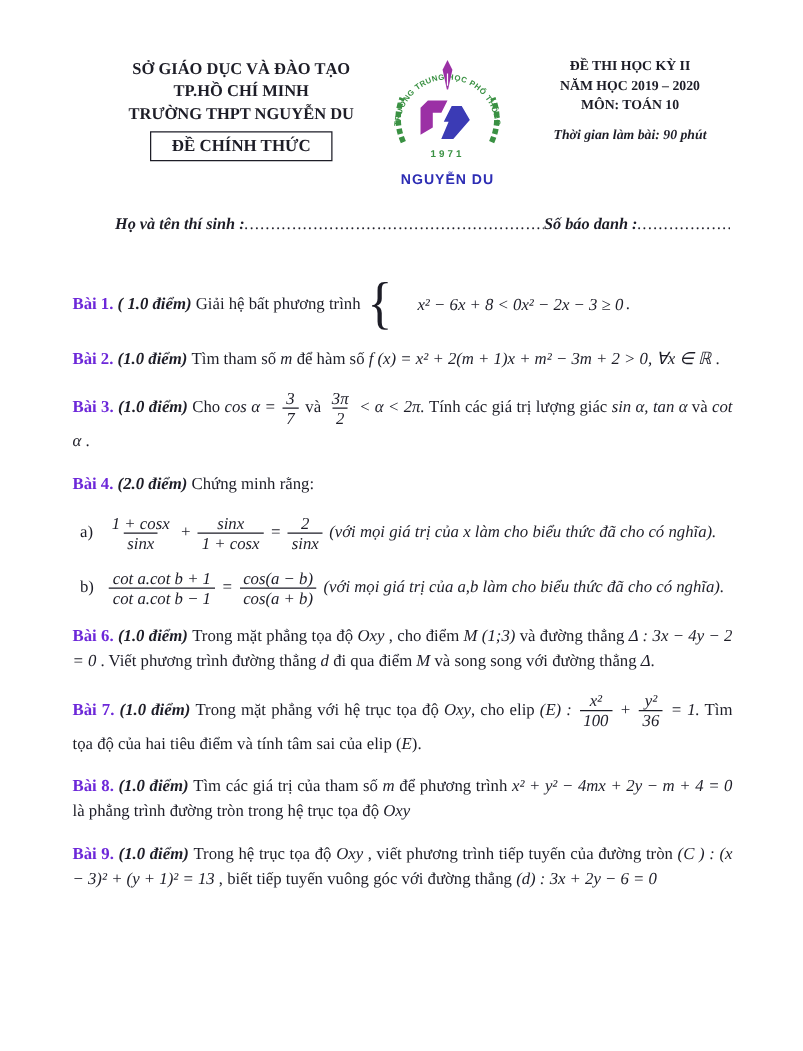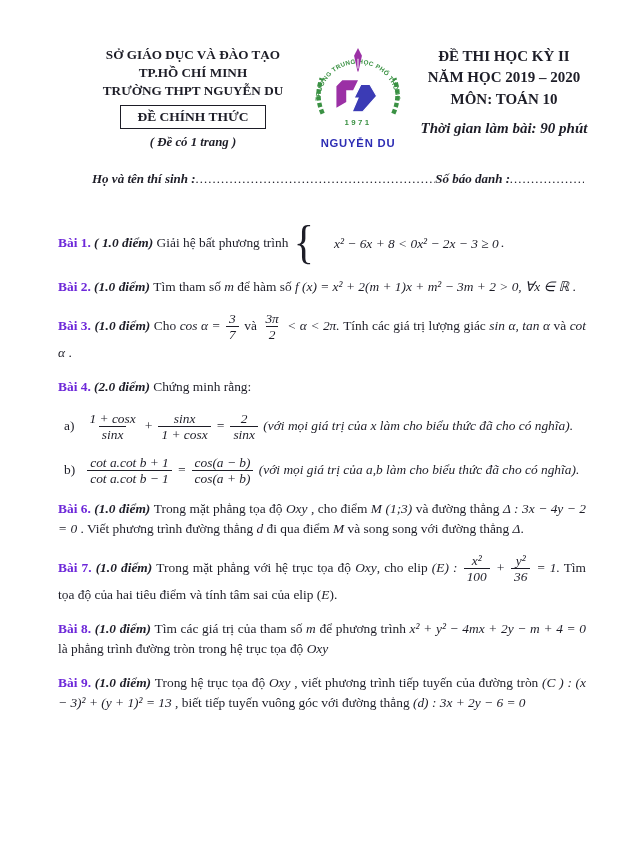--- a/index.html
+++ b/index.html
@@ -6,21 +6,21 @@
   body{width:642px;height:841px;font-family:"Liberation Serif",serif;color:#1d1d27;}
   .page{position:relative;width:642px;height:750px;overflow:hidden;box-sizing:border-box;padding-top:46px;background:#fff;border-radius:11px;}
 
   
   .hdr{display:flex;align-items:flex-start;padding:0 50px 0 86px;}
   .h-left{width:214px;text-align:center;font-weight:bold;font-size:13.2px;line-height:1.38;}
   .debox-wrap{margin-top:4px;}
   .debox{display:inline-block;border:1.4px solid #1d1d27;padding:2px 16px;font-size:13.5px;}
   .h-note{font-weight:bold;font-style:italic;margin-top:5px;font-size:12.8px;}
   .h-logo{width:116px;display:flex;justify-content:center;margin-top:-3px;}
-  .h-right{flex:1;text-align:center;font-weight:bold;font-size:15px;line-height:1.42;}
+  .h-right{flex:1;text-align:center;font-weight:bold;font-size:11px;line-height:1.42;}
   .h-time{font-style:italic;margin-top:8px;}
 
   .ring-text{font-family:"Liberation Sans",sans-serif;font-weight:bold;font-size:6.4px;letter-spacing:.4px;fill:#3a9143;}
   .logo-year{font-family:"Liberation Sans",sans-serif;font-weight:bold;font-size:8px;letter-spacing:2.5px;fill:#3a9143;}
   .logo-name{font-family:"Liberation Sans",sans-serif;font-weight:bold;font-size:11.5px;letter-spacing:.8px;fill:#2d2db4;}
 
   
   .student{display:flex;align-items:flex-start;margin:16px 58px 0 92px;font-size:13px;font-style:italic;font-weight:bold;white-space:nowrap;}
   .dots-fill{flex:1;overflow:hidden;font-weight:normal;letter-spacing:1px;}
   .dots-end{width:74px;overflow:hidden;font-weight:normal;letter-spacing:1px;}
@@ -54,21 +54,20 @@
 <div class="page">
 
   <header class="hdr">
     <div class="h-left">
       <div>SỞ GIÁO DỤC VÀ ĐÀO TẠO</div>
       <div>TP.HỒ CHÍ MINH</div>
       <div>TRƯỜNG THPT NGUYỄN DU</div>
       <div class="debox-wrap">
         <span class="debox">ĐỀ CHÍNH THỨC</span>
       </div>
-      <div class="h-note">( Đề có 1 trang )</div>
     </div>
 
     <div class="h-logo">
       <svg viewBox="0 0 104 114" width="102" height="112">
         <defs>
           <path id="ringArc" d="M 13 60 A 39 39 0 1 1 91 60"></path>
         </defs>
         <circle cx="52" cy="52" r="42" fill="#ffffff"></circle>
         <text class="ring-text">
           <textPath href="#ringArc" startOffset="50%" text-anchor="middle">TRƯỜNG TRUNG HỌC PHỔ THÔNG</textPath>

